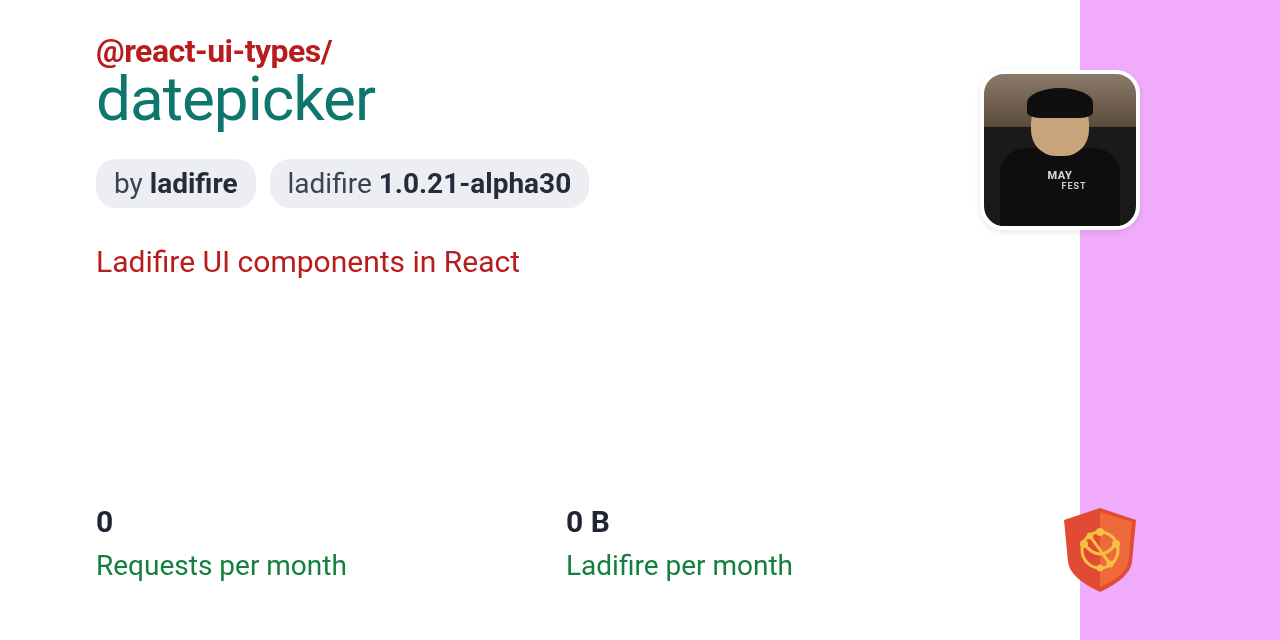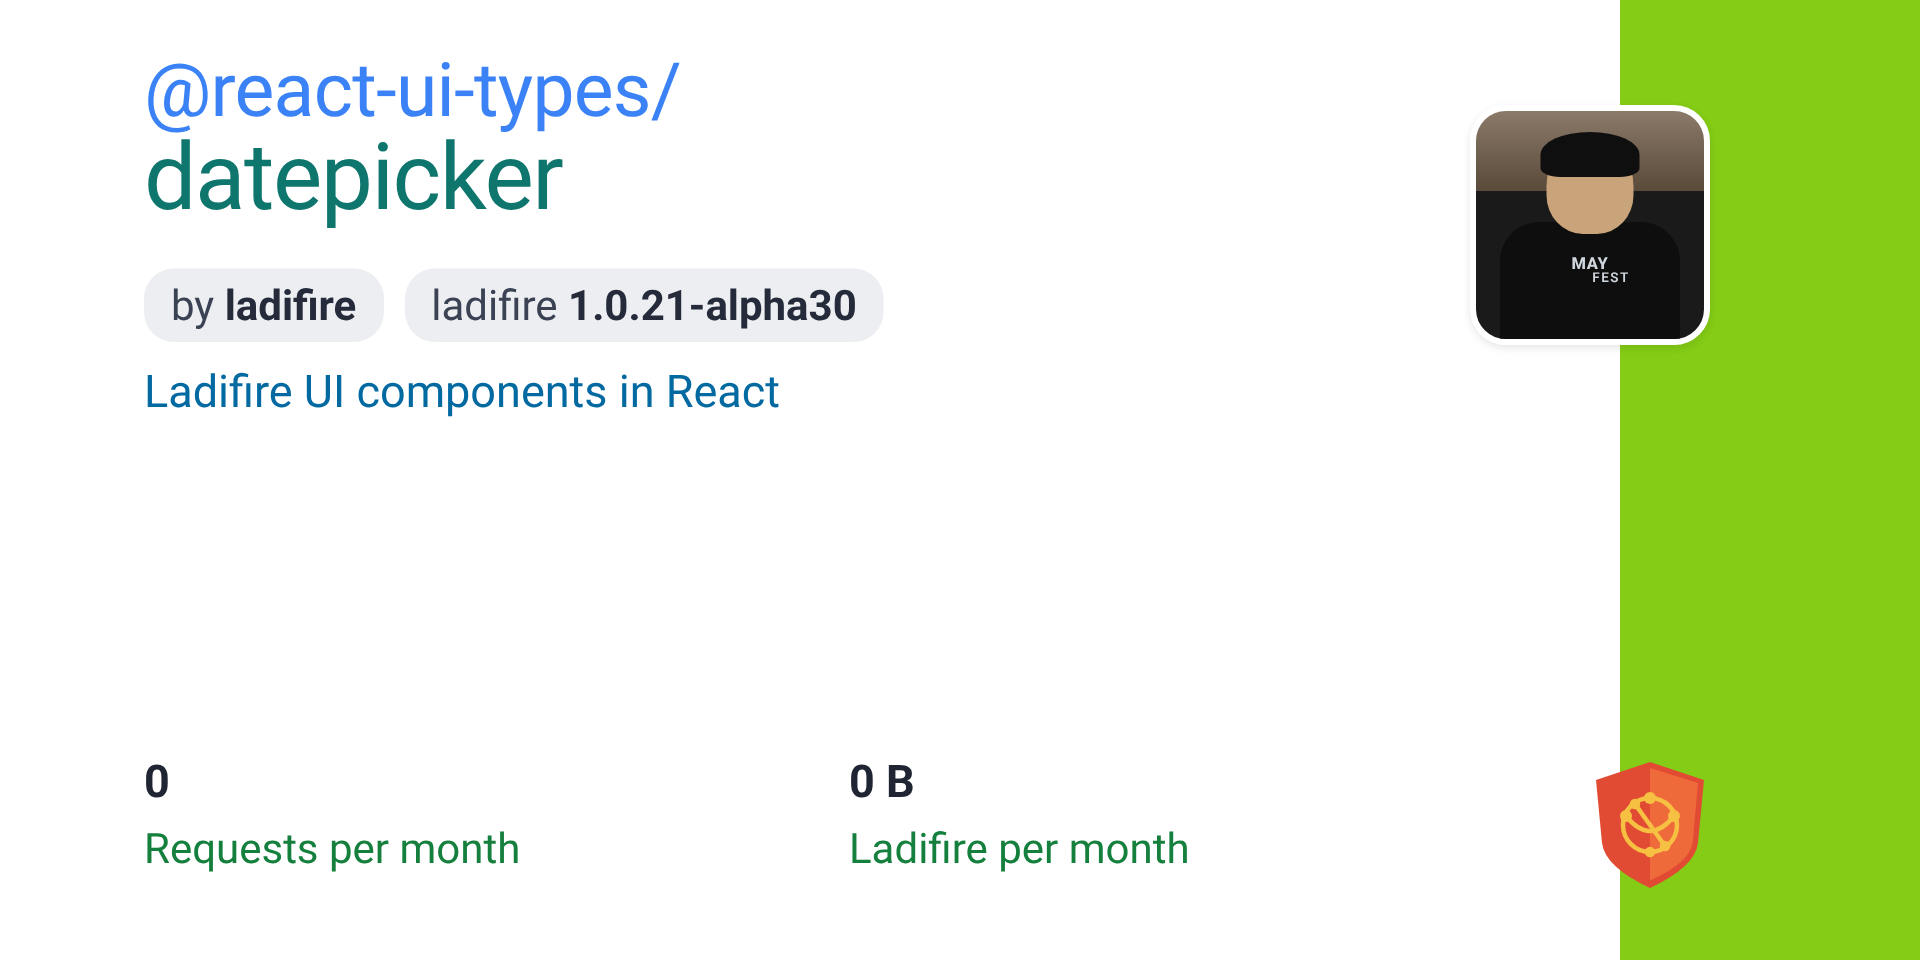--- a/index.html
+++ b/index.html
@@ -11,27 +11,27 @@
     overflow: hidden;
     display: flex;
   }
   .main {
     flex: 1;
     padding: 32px 0 0 96px;
     position: relative;
   }
   .right-gutter {
     width: 200px;
-    background: #84cc16;
+    background: #f0abfc;
     position: relative;
   }
   .scope {
-    font-size: 50px;
-    font-weight: 400;
-    color: #3b82f6;
+    font-size: 32px;
+    font-weight: 700;
+    color: #b91c1c;
     letter-spacing: -0.5px;
   }
   .name {
     font-size: 62px;
     font-weight: 400;
     color: #0f766e;
     letter-spacing: -1px;
     line-height: 1.05;
     margin-top: -4px;
   }
@@ -43,23 +43,23 @@
   .badge {
     background: #eceef1;
     border-radius: 20px;
     padding: 8px 18px;
     font-size: 28px;
     color: #3a4254;
   }
   .badge .label { font-weight: 400; }
   .badge .value { font-weight: 700; color: #252b3a; }
   .description {
-    margin-top: 16px;
+    margin-top: 36px;
     font-size: 30px;
-    color: #0369a1;
+    color: #b91c1c;
     font-weight: 400;
   }
   .stats {
     position: absolute;
     bottom: 58px;
     left: 96px;
     right: 40px;
     display: flex;
   }
   .stat {

